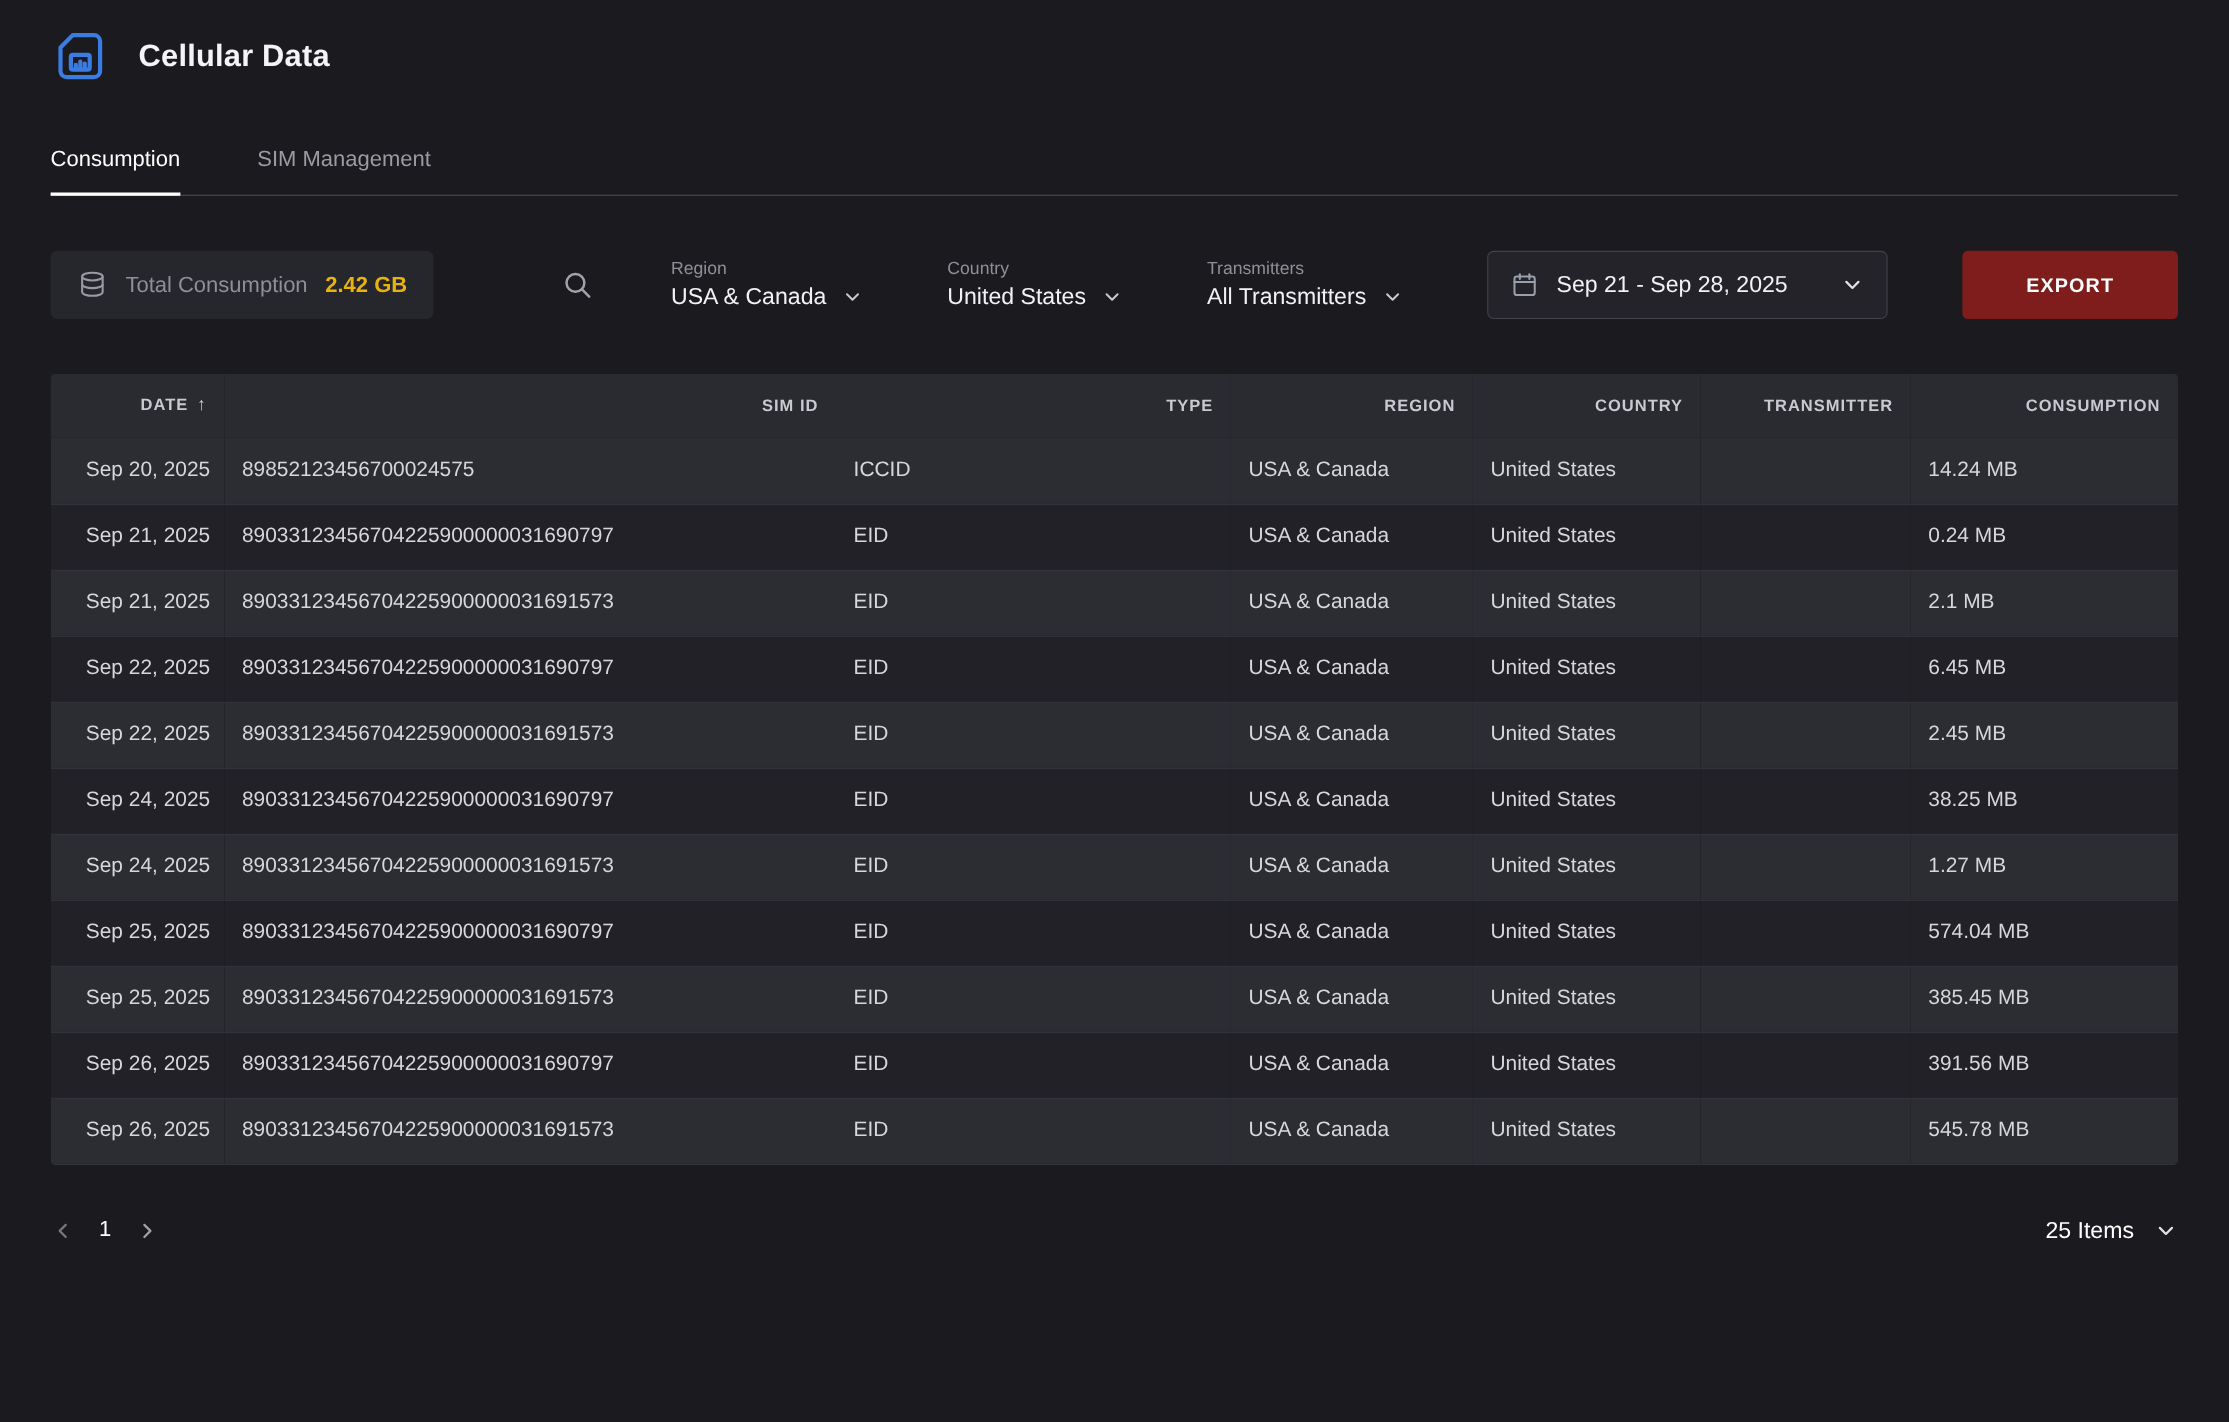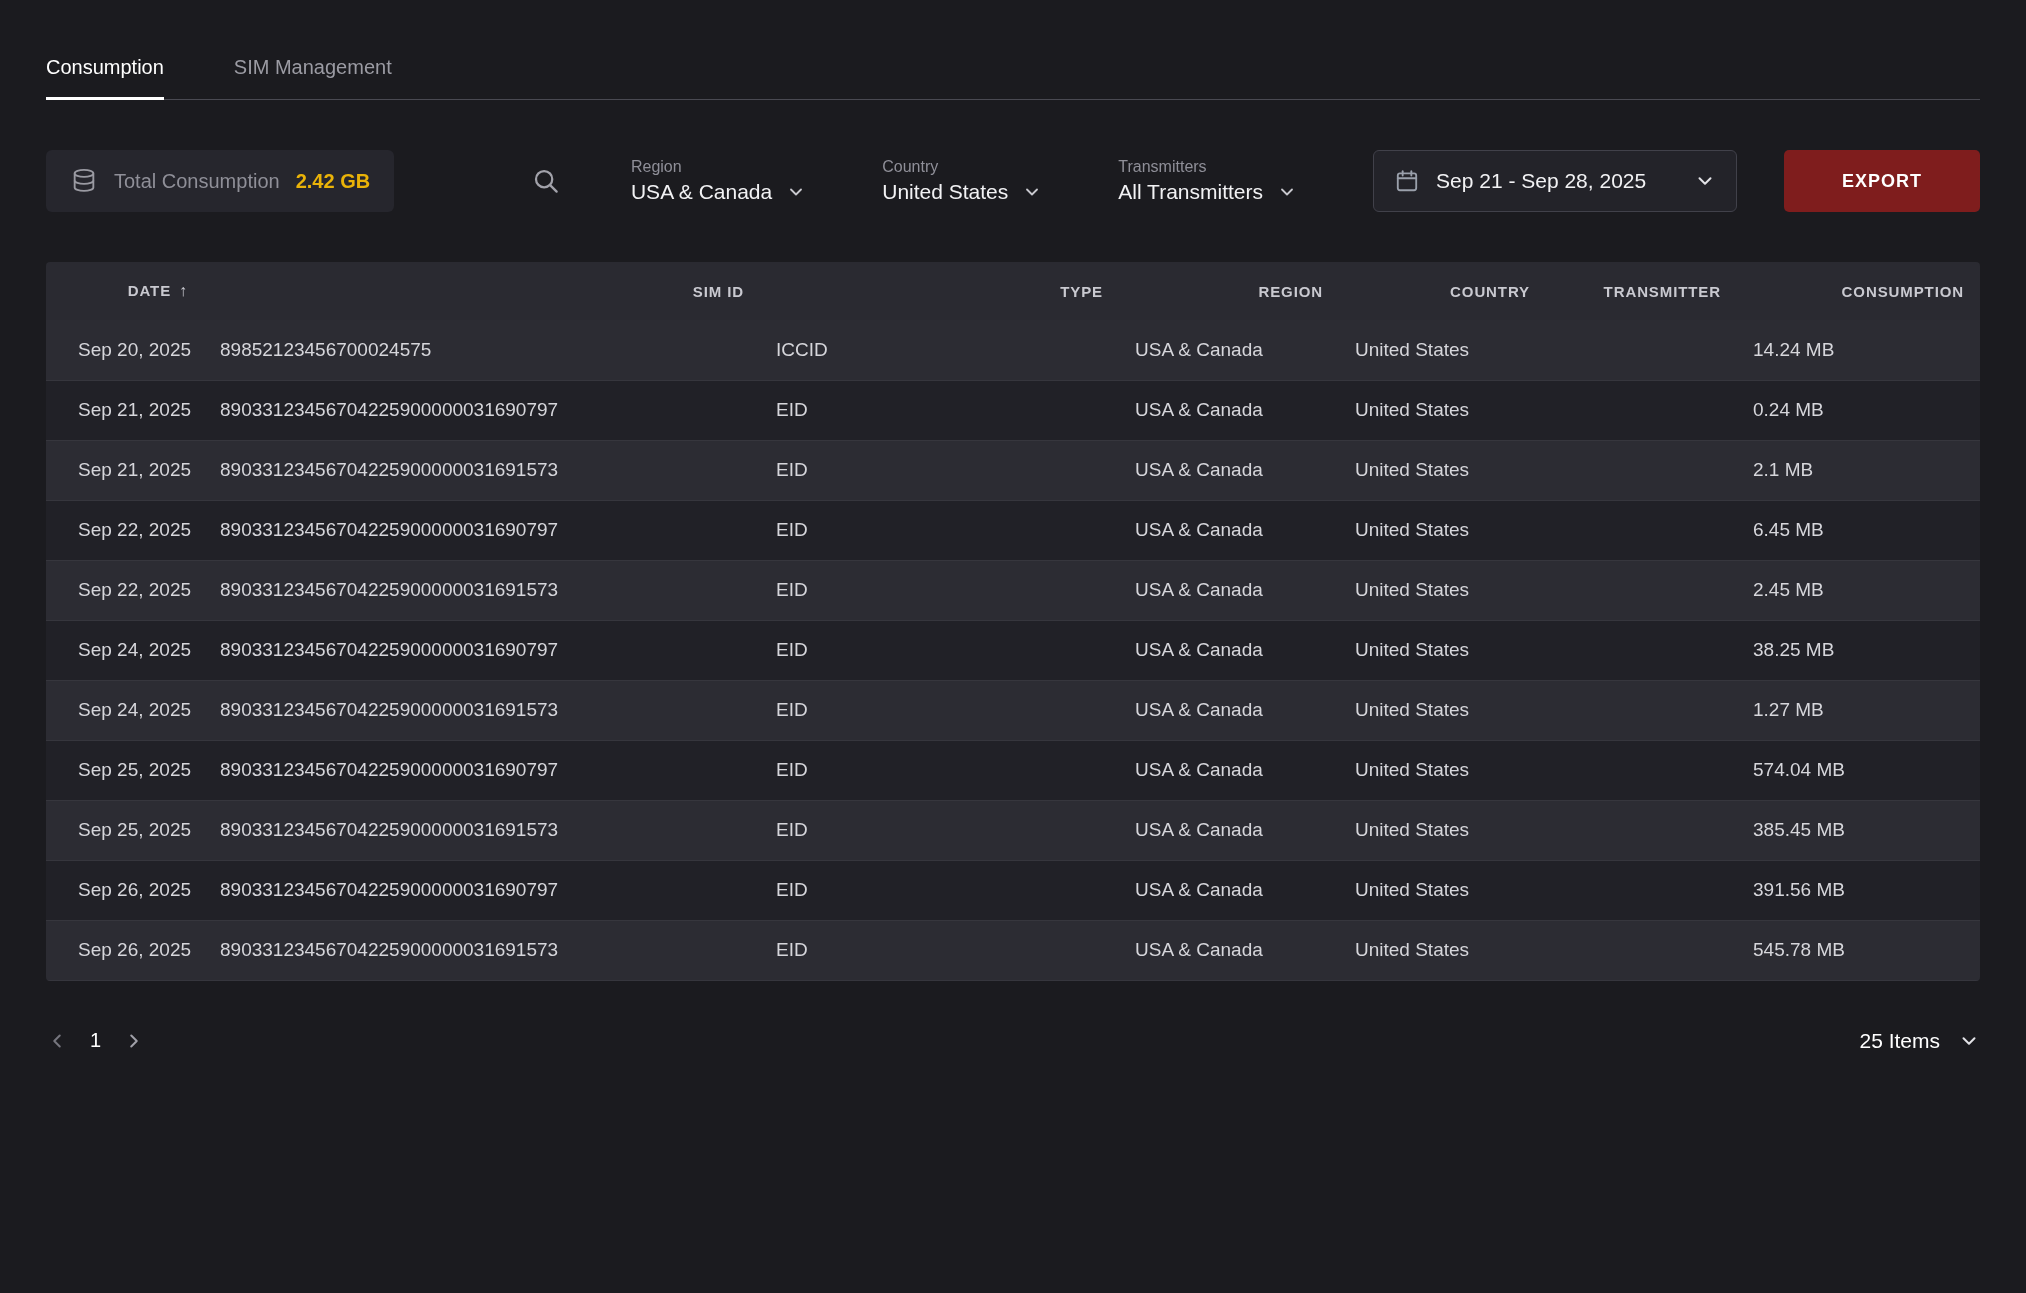--- a/index.html
+++ b/index.html
@@ -31,21 +31,21 @@
   }
   .badge-label { color:#8f8f98; }
   .badge-value { color:#eab308; font-weight:bold; }
   .search-btn { margin-left:auto; margin-right:42px; display:flex; align-items:center; cursor:pointer; }
   .filter { display:flex; flex-direction:column; gap:4px; margin-right:48px; cursor:pointer; }
   .filter-label { font-size:16px; color:#8f8f98; }
   .filter-value-row { display:flex; align-items:center; gap:14px; }
   .filter-value { font-size:21px; color:#f2f2f4; }
   .datebox {
     display:flex; align-items:center; gap:16px;
-    height:62px; min-width:364px; padding:0 20px; margin-right:19px;
+    height:62px; min-width:364px; padding:0 20px; margin-right:40px;
     background:#232329; border:1px solid #41414a; border-radius:6px;
     font-size:21px; color:#f2f2f4; cursor:pointer;
   }
   .datebox .spacer { flex:1; }
   .export-btn {
     height:62px; width:196px; background:#7f1d1d; border:none; border-radius:5px;
     color:#ffffff; font-weight:bold; font-size:18px; letter-spacing:1px;
     font-family:"Liberation Sans", sans-serif; cursor:pointer;
   }
 
@@ -70,20 +70,32 @@
   .page-number { font-size:20px; color:#ffffff; }
   .items-select { margin-left:auto; display:flex; align-items:center; gap:18px; font-size:21px; color:#ffffff; cursor:pointer; }
 
   svg { display:block; }
 </style>
 </head>
 <body>
 
 <div class="page">
 
+  <div class="header">
+    <span class="logo">
+      <svg width="54" height="54" viewBox="0 0 24 24" fill="none" stroke="#3b7ce2" stroke-width="1.7" stroke-linejoin="round" stroke-linecap="round">
+        <path d="M9 3.5h8.5A2.5 2.5 0 0 1 20 6v12a2.5 2.5 0 0 1-2.5 2.5h-11A2.5 2.5 0 0 1 4 18V8.5z"></path>
+        <rect x="8.2" y="11.5" width="7.6" height="6" rx="0.8"></rect>
+        <line x1="10.2" y1="15.5" x2="10.2" y2="16.6"></line>
+        <line x1="12" y1="14.2" x2="12" y2="16.6"></line>
+        <line x1="13.8" y1="15" x2="13.8" y2="16.6"></line>
+      </svg>
+    </span>
+    <h1 class="page-title">Cellular Data</h1>
+  </div>
 
   <div class="tabs">
     <div class="tab active">Consumption</div>
     <div class="tab">SIM Management</div>
   </div>
 
   <div class="toolbar">
     <div class="badge">
       <span>
         <svg width="28" height="28" viewBox="0 0 24 24" fill="none" stroke="#9a9aa2" stroke-width="1.6">

